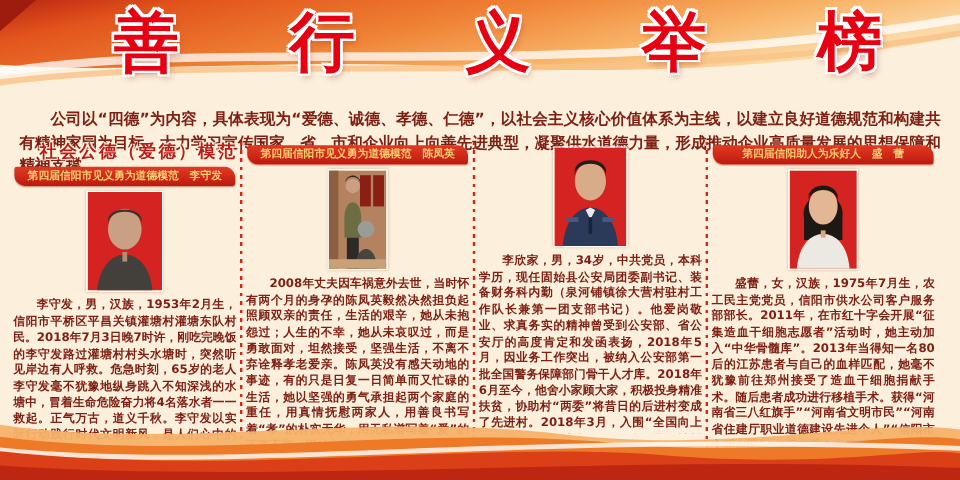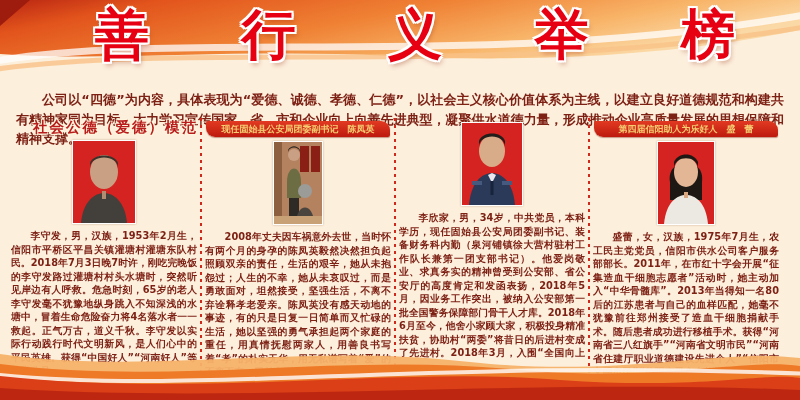--- a/index.html
+++ b/index.html
@@ -68,36 +68,37 @@
     <span class="title-char">举</span>
     <span class="title-char">榜</span>
   </div>
 
   <p class="intro">公司以“四德”为内容，具体表现为“爱德、诚德、孝德、仁德”，以社会主义核心价值体系为主线，以建立良好道德规范和构建共有精神家园为目标，大力学习宣传国家、省、市和企业向上向善先进典型，凝聚供水道德力量，形成推动企业高质量发展的思想保障和精神支撑。</p>
 
   <div class="columns">
 
     <section class="col">
       <h2 class="col-header">社会公德（爱德）模范</h2>
+      <div class="col-bar">第四届信阳市见义勇为道德模范　李守发</div>
       <div class="photo-wrap" aria-label="红底证件照：老年男性李守发">
         <svg width="62" height="82" viewBox="0 0 62 82">
           <rect width="62" height="82" fill="#d42320"></rect>
           <ellipse cx="31" cy="31" rx="14" ry="17" fill="#c9a083"></ellipse>
           <path d="M17,27 C17,13 45,13 45,27 L45,22 C42,12 20,12 17,22 Z" fill="#3a332c"></path>
           <path d="M8,82 C10,60 22,52 31,52 C40,52 52,60 54,82 Z" fill="#433f3a"></path>
           <rect x="29" y="50" width="4" height="8" fill="#b38d72"></rect>
         </svg>
       </div>
       <p class="bio">李守发，男，汉族，1953年2月生，信阳市平桥区平昌关镇灌塘村灌塘东队村民。2018年7月3日晚7时许，刚吃完晚饭的李守发路过灌塘村村头水塘时，突然听见岸边有人呼救。危急时刻，65岁的老人李守发毫不犹豫地纵身跳入不知深浅的水塘中，冒着生命危险奋力将4名落水者一一救起。正气万古，道义千秋。李守发以实际行动践行时代文明新风，是人们心中的平民英雄。获得“中国好人”“河南好人”等荣誉称号。</p>
     </section>
 
     <div class="sep"></div>
 
     <section class="col">
-      <div class="col-bar">现任固始县公安局团委副书记　陈凤英</div>
+      <div class="col-bar">第四届信阳市见义勇为道德模范　陈凤英</div>
       <div class="photo-wrap" aria-label="生活照：陈凤英为老人梳头">
         <svg width="48" height="82" viewBox="0 0 48 82">
           <rect width="48" height="82" fill="#b5825f"></rect>
           <rect x="0" y="0" width="8" height="82" fill="#8c5f41"></rect>
           <rect x="26" y="4" width="9" height="26" fill="#8a1f15"></rect>
           <rect x="37" y="4" width="9" height="26" fill="#8a1f15"></rect>
           <circle cx="20" cy="13" r="6" fill="#c9a083"></circle>
           <path d="M14,10 C15,4 25,4 26,10 L26,8 C23,3 17,3 14,8 Z" fill="#2c2620"></path>
           <path d="M13,40 C13,22 27,22 27,40 L27,56 L13,56 Z" fill="#6d6d44"></path>
           <rect x="15" y="56" width="10" height="26" fill="#2e2a26"></rect>

